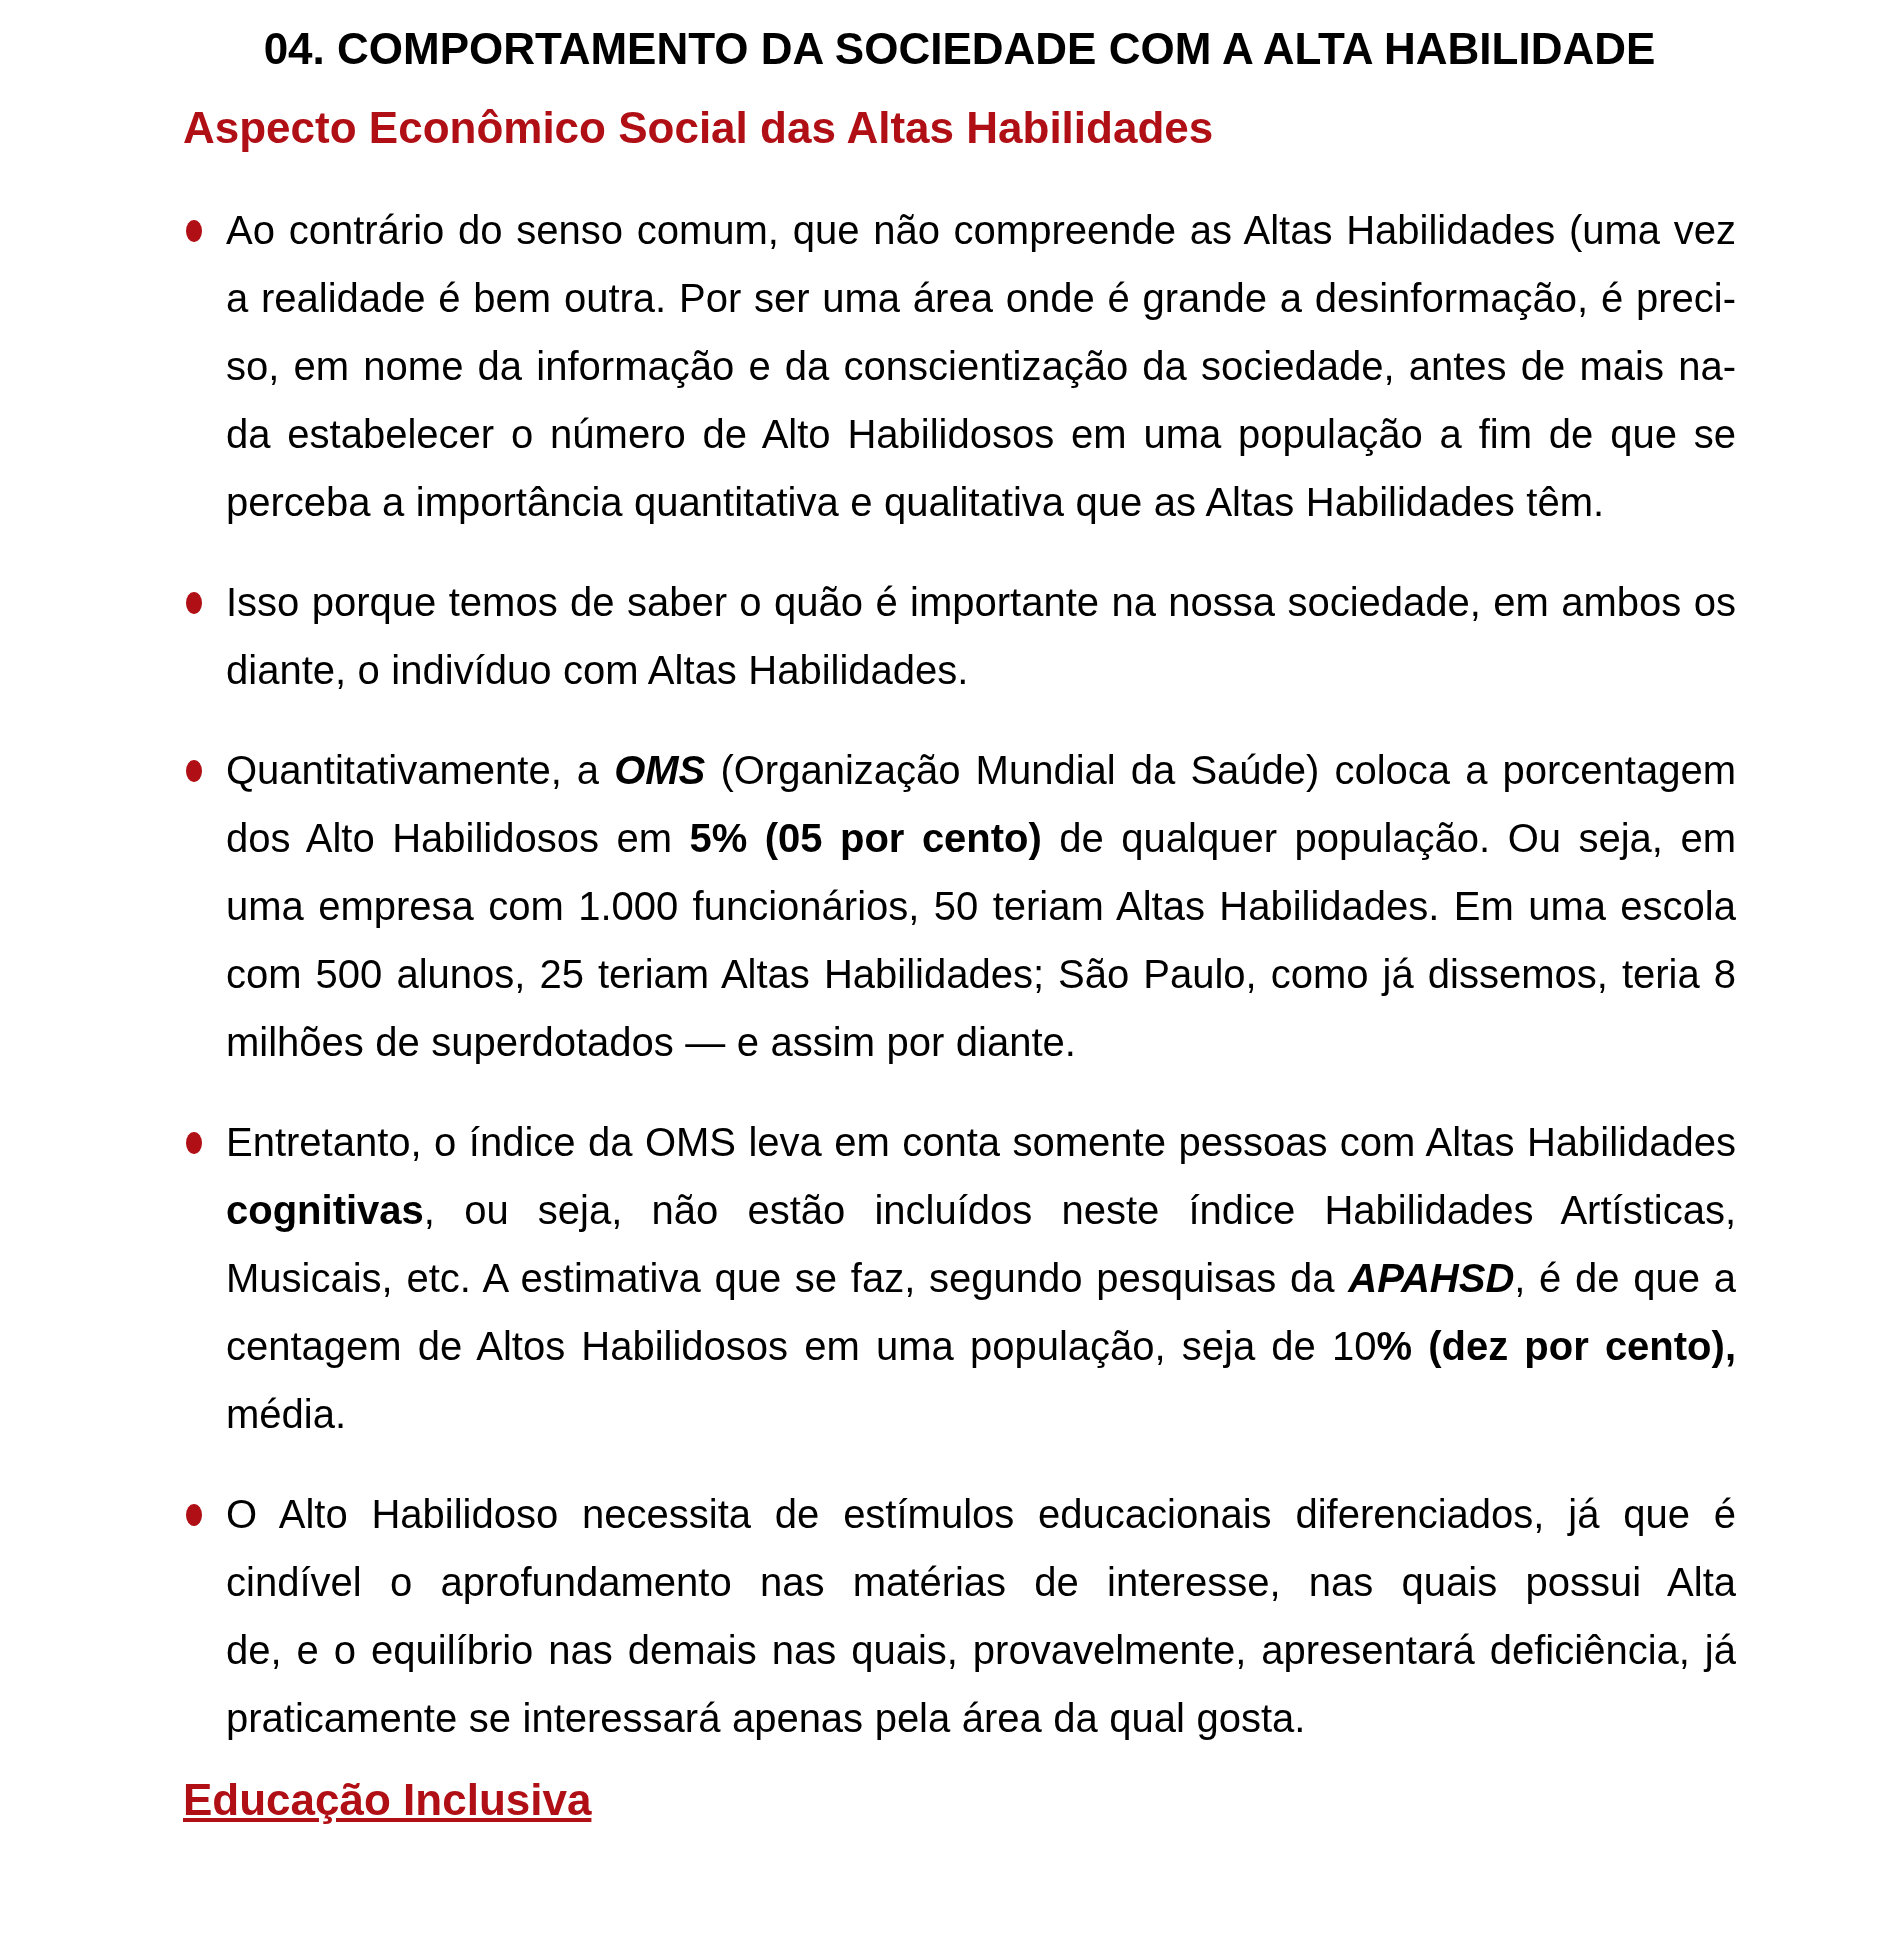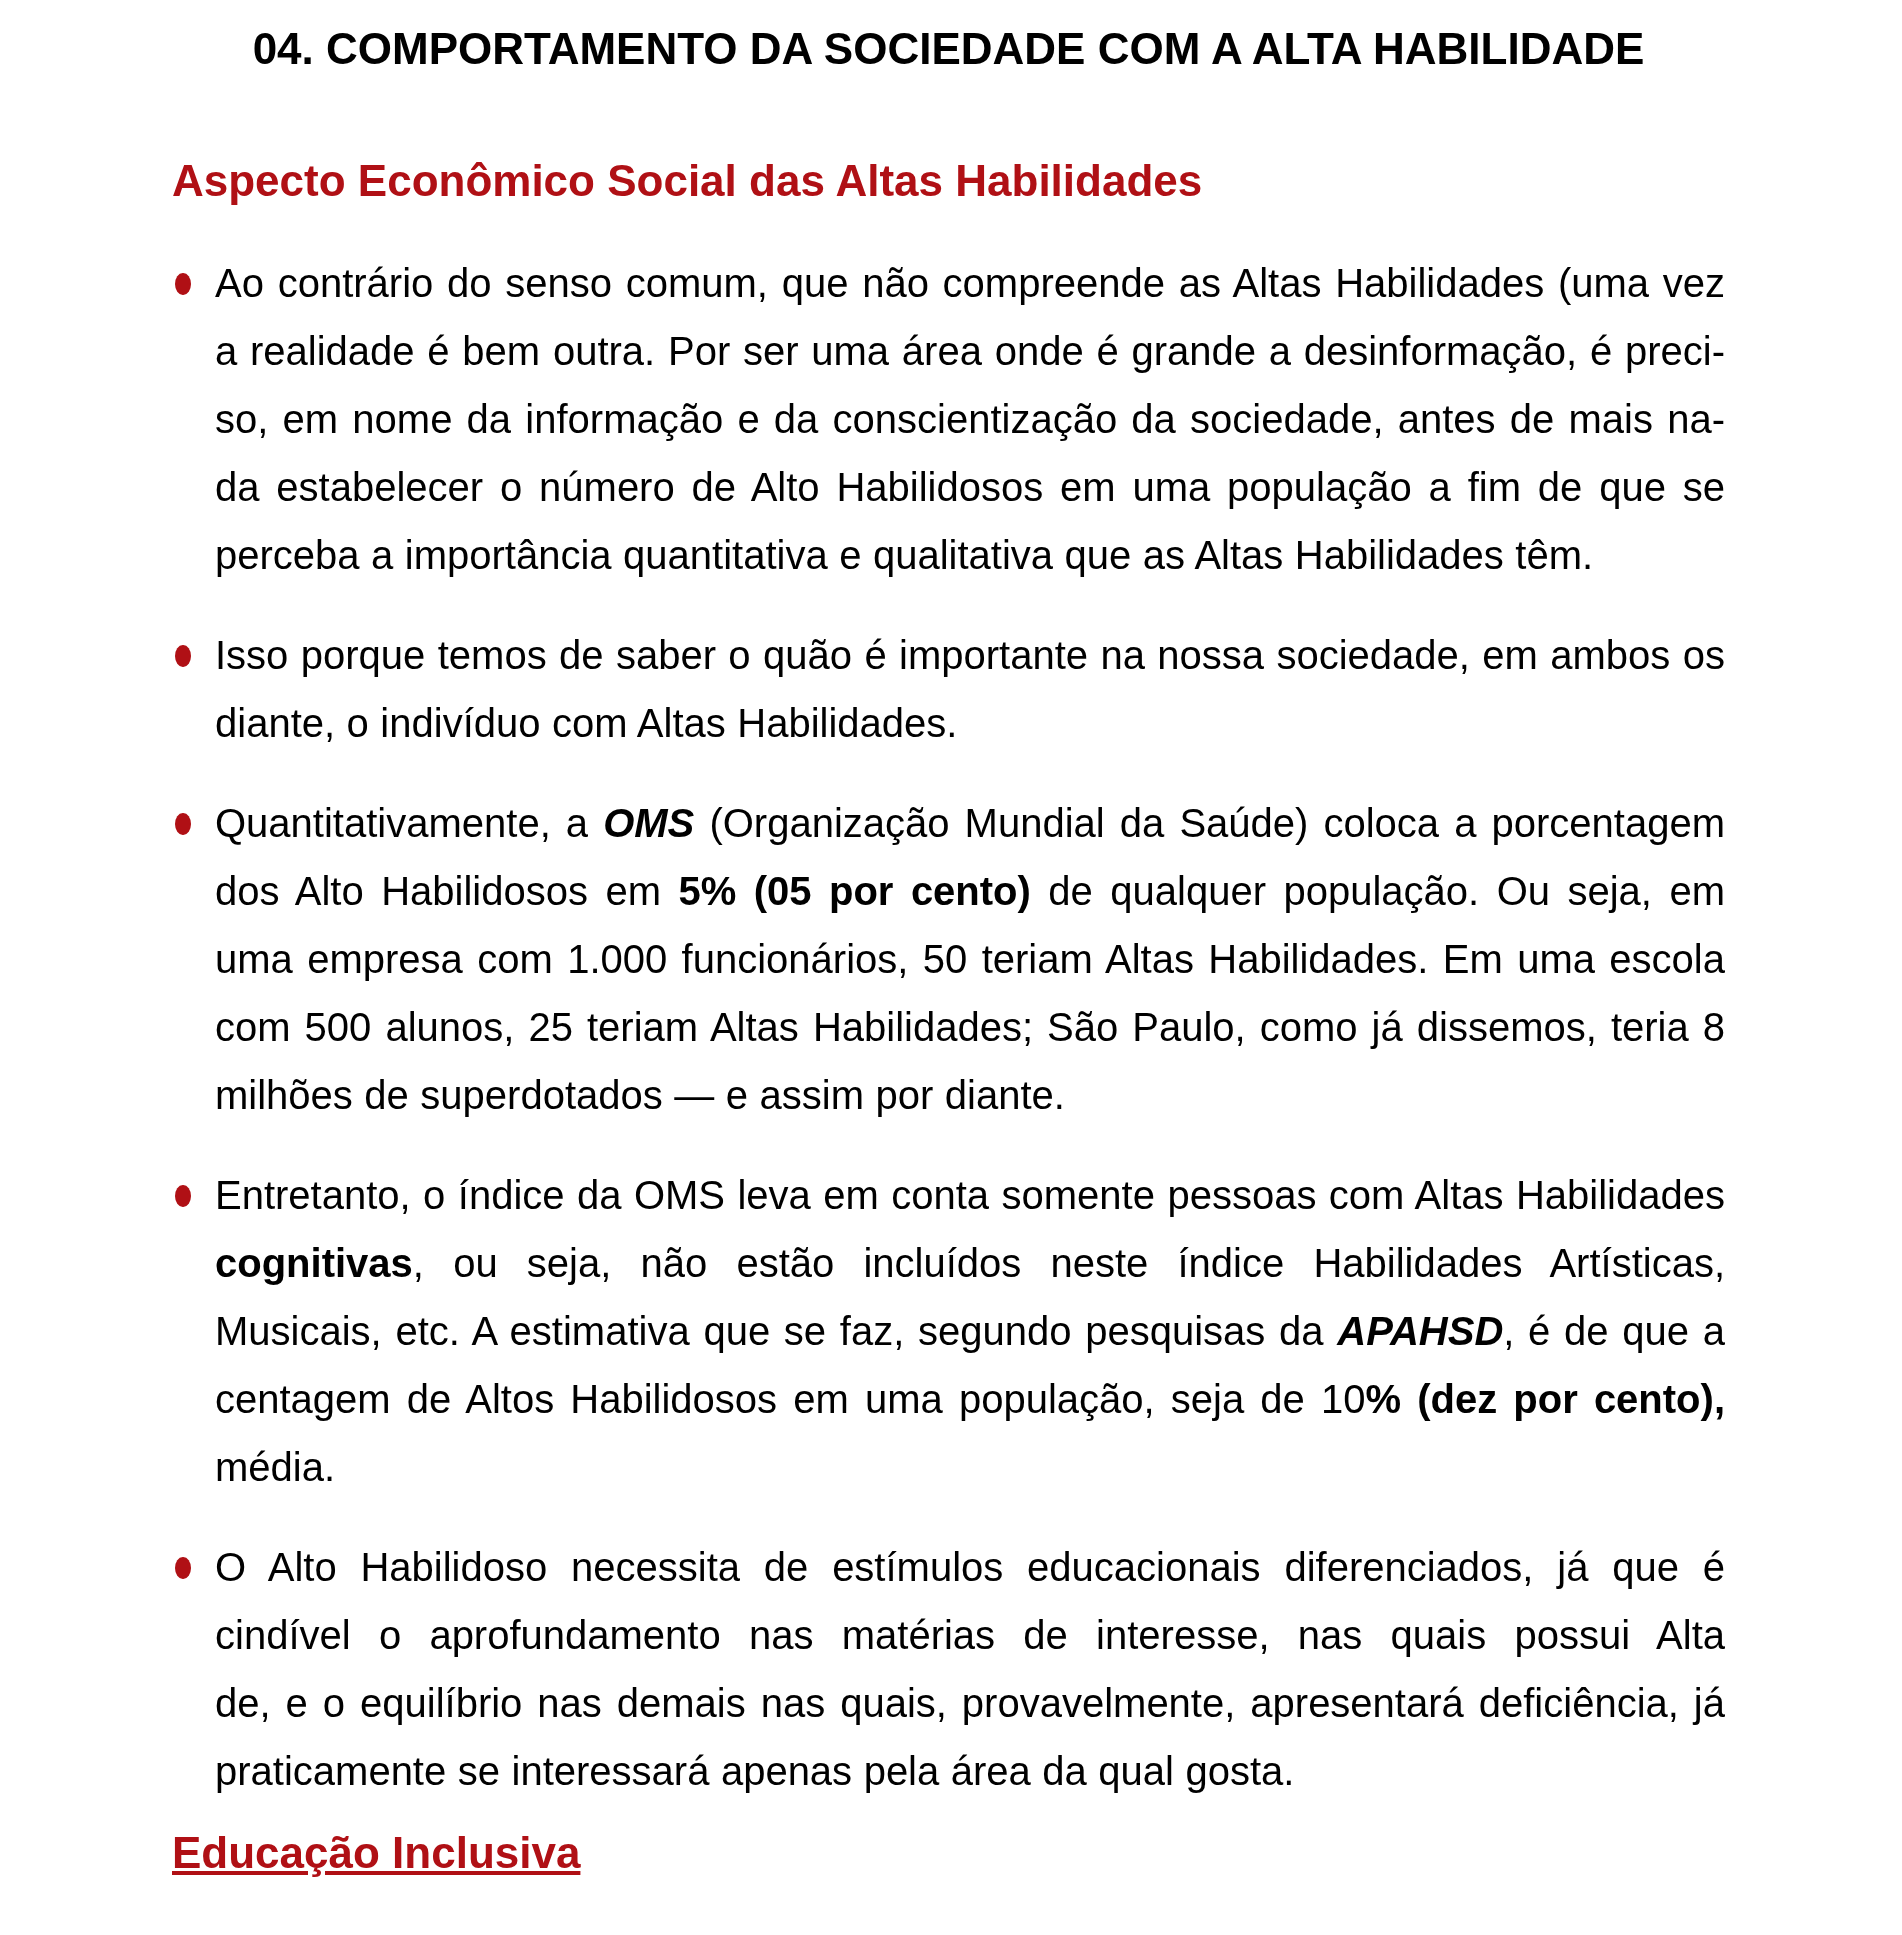--- a/index.html
+++ b/index.html
@@ -11,34 +11,34 @@
   body{background:var(--page_background);}
   .page{
     position:relative;
     width:1903px;height:2224px;
     background:var(--page_background);
     font-family:"Liberation Sans","DejaVu Sans",sans-serif;
     color:var(--text_black);
     overflow:hidden;
   }
   .content{
-    position:absolute;left:172px;top:0;
+    position:absolute;left:183px;top:0;
     width:1553px;
   }
   .doc-title{
     margin:24px 0 0 0;
     font-size:44px;font-weight:700;line-height:1.15;
     text-align:center;white-space:nowrap;
     color:var(--text_black);
   }
   .section-heading{
     font-size:44px;font-weight:700;line-height:1.15;
     color:var(--accent_red);
   }
-  .heading-1{margin-top:81px;}
+  .heading-1{margin-top:28px;}
   .heading-2{margin-top:23px;text-decoration:underline;}
   .bullet-list{margin-top:43px;}
   .bullet-item{
     position:relative;
     padding-left:43px;
     margin-bottom:32px;
   }
   .bullet-item:last-child{margin-bottom:0;}
   .dot{
     position:absolute;left:3.1px;top:24px;

